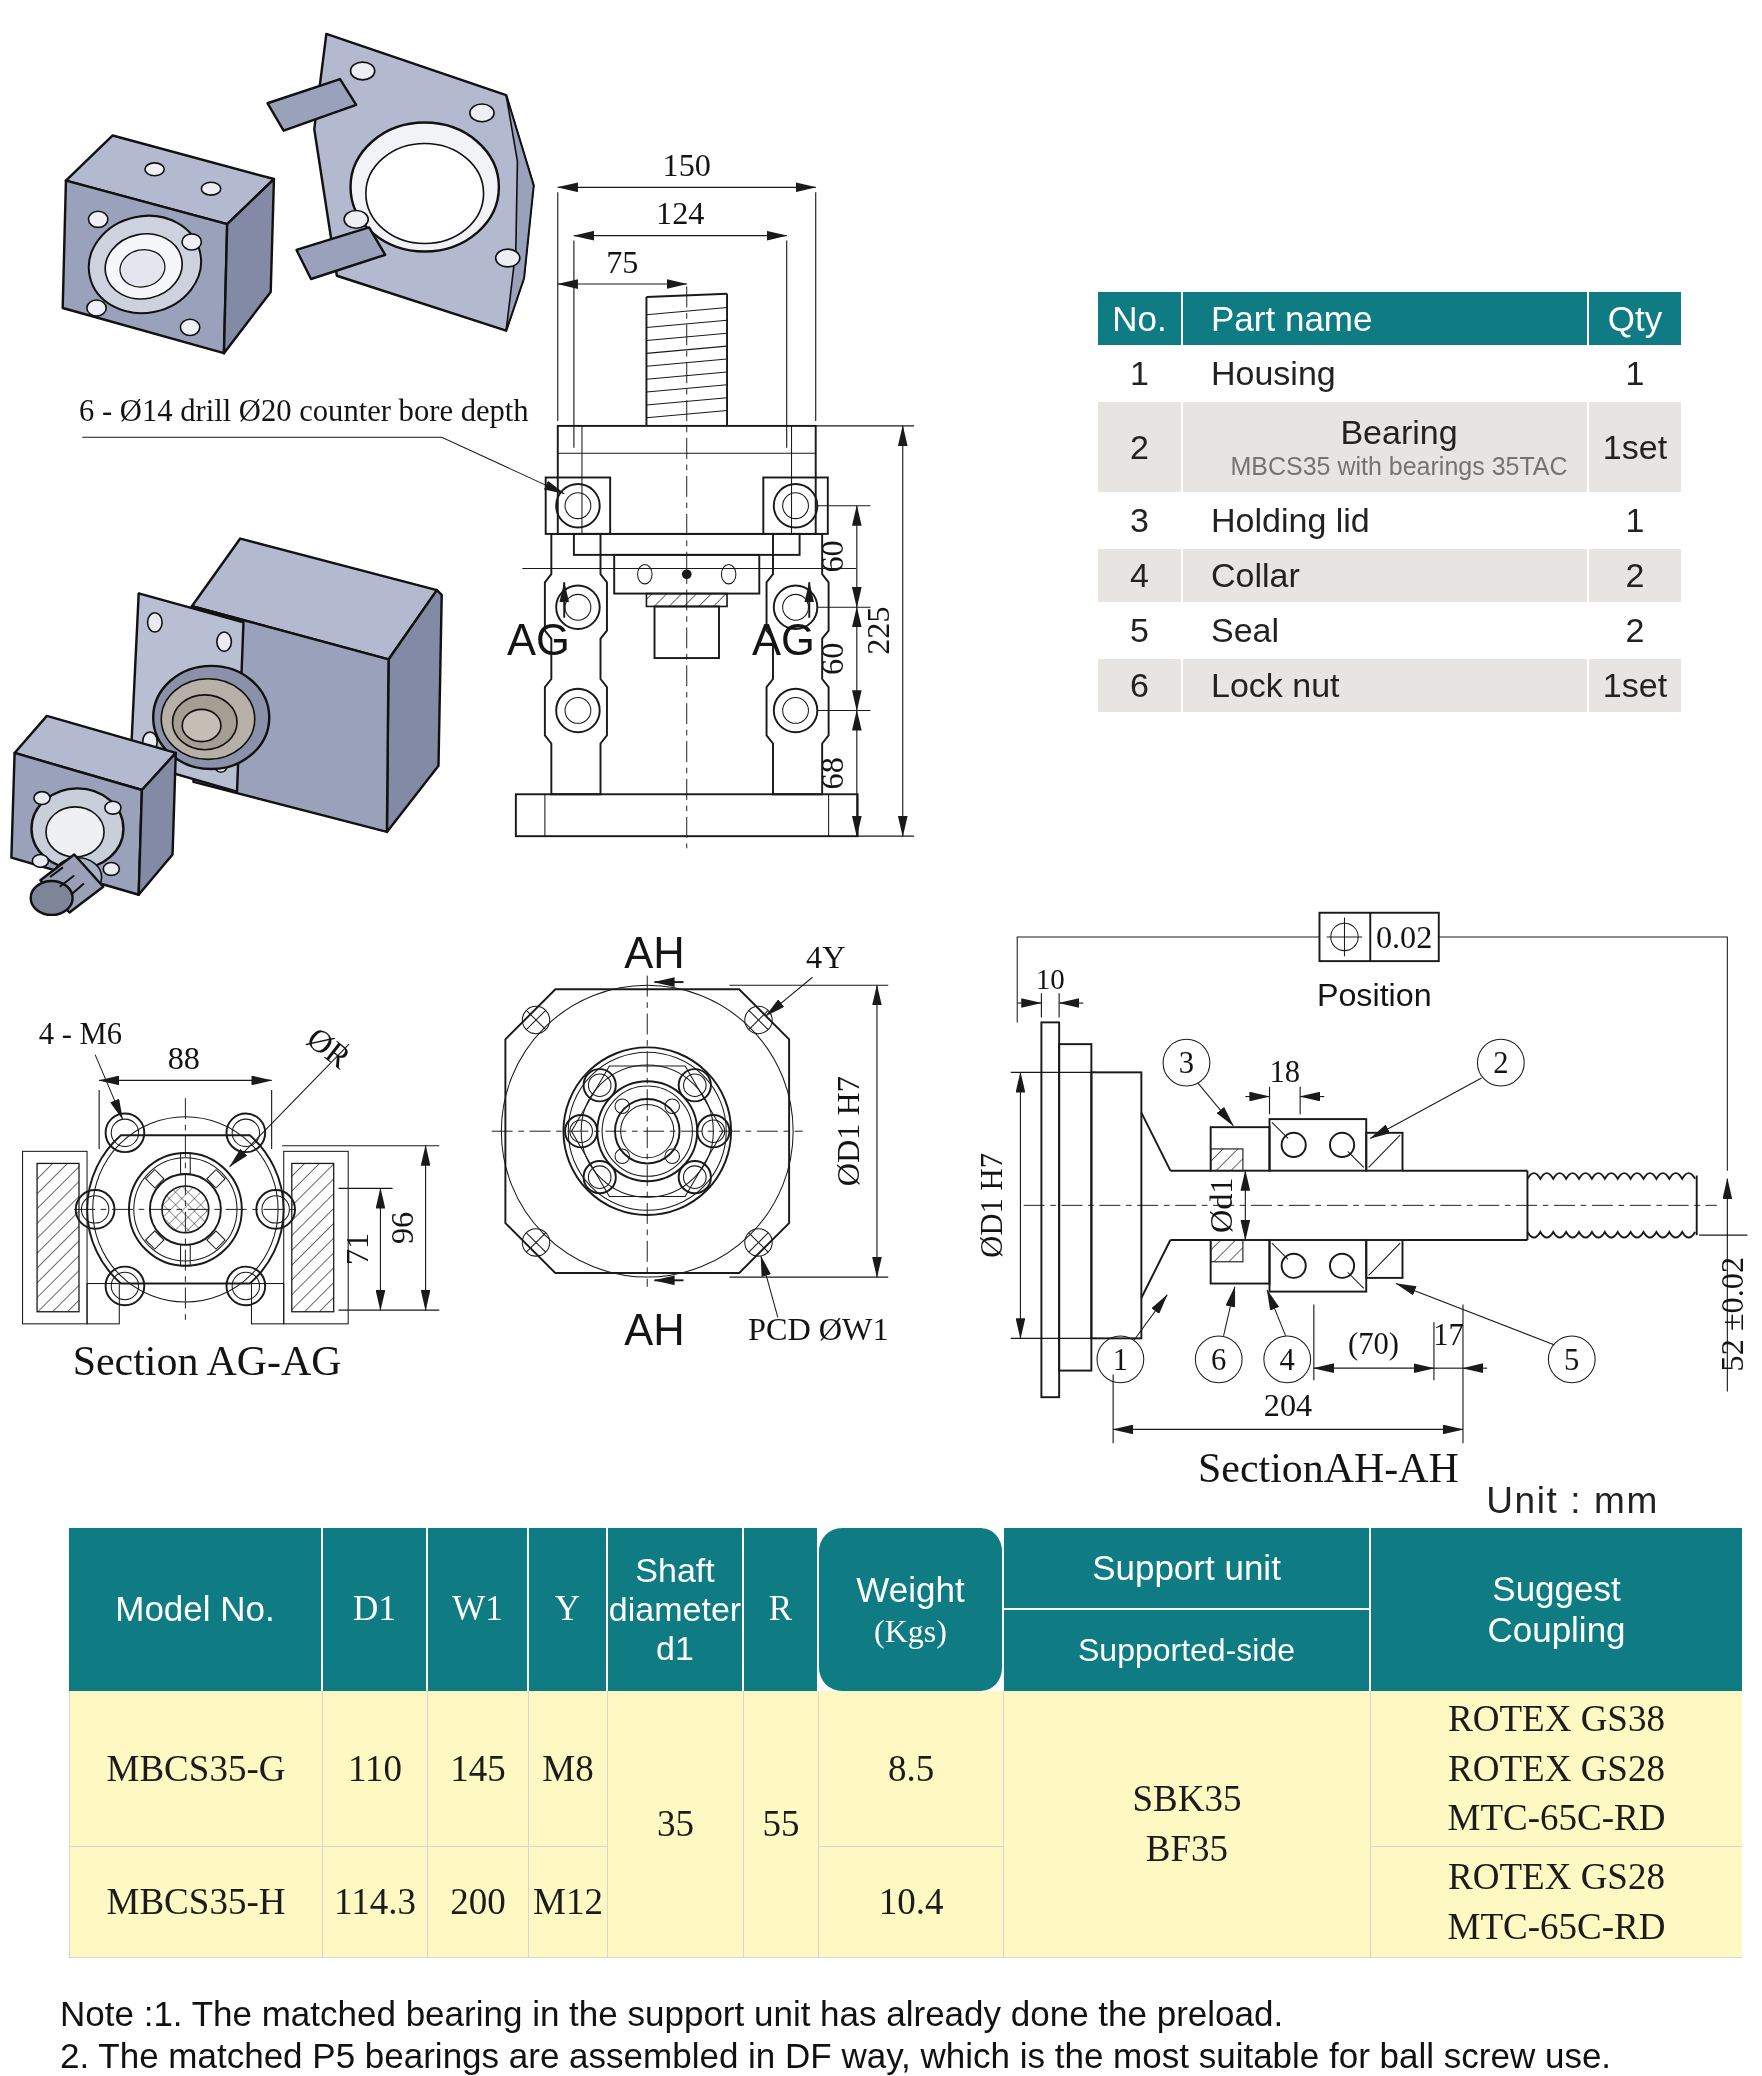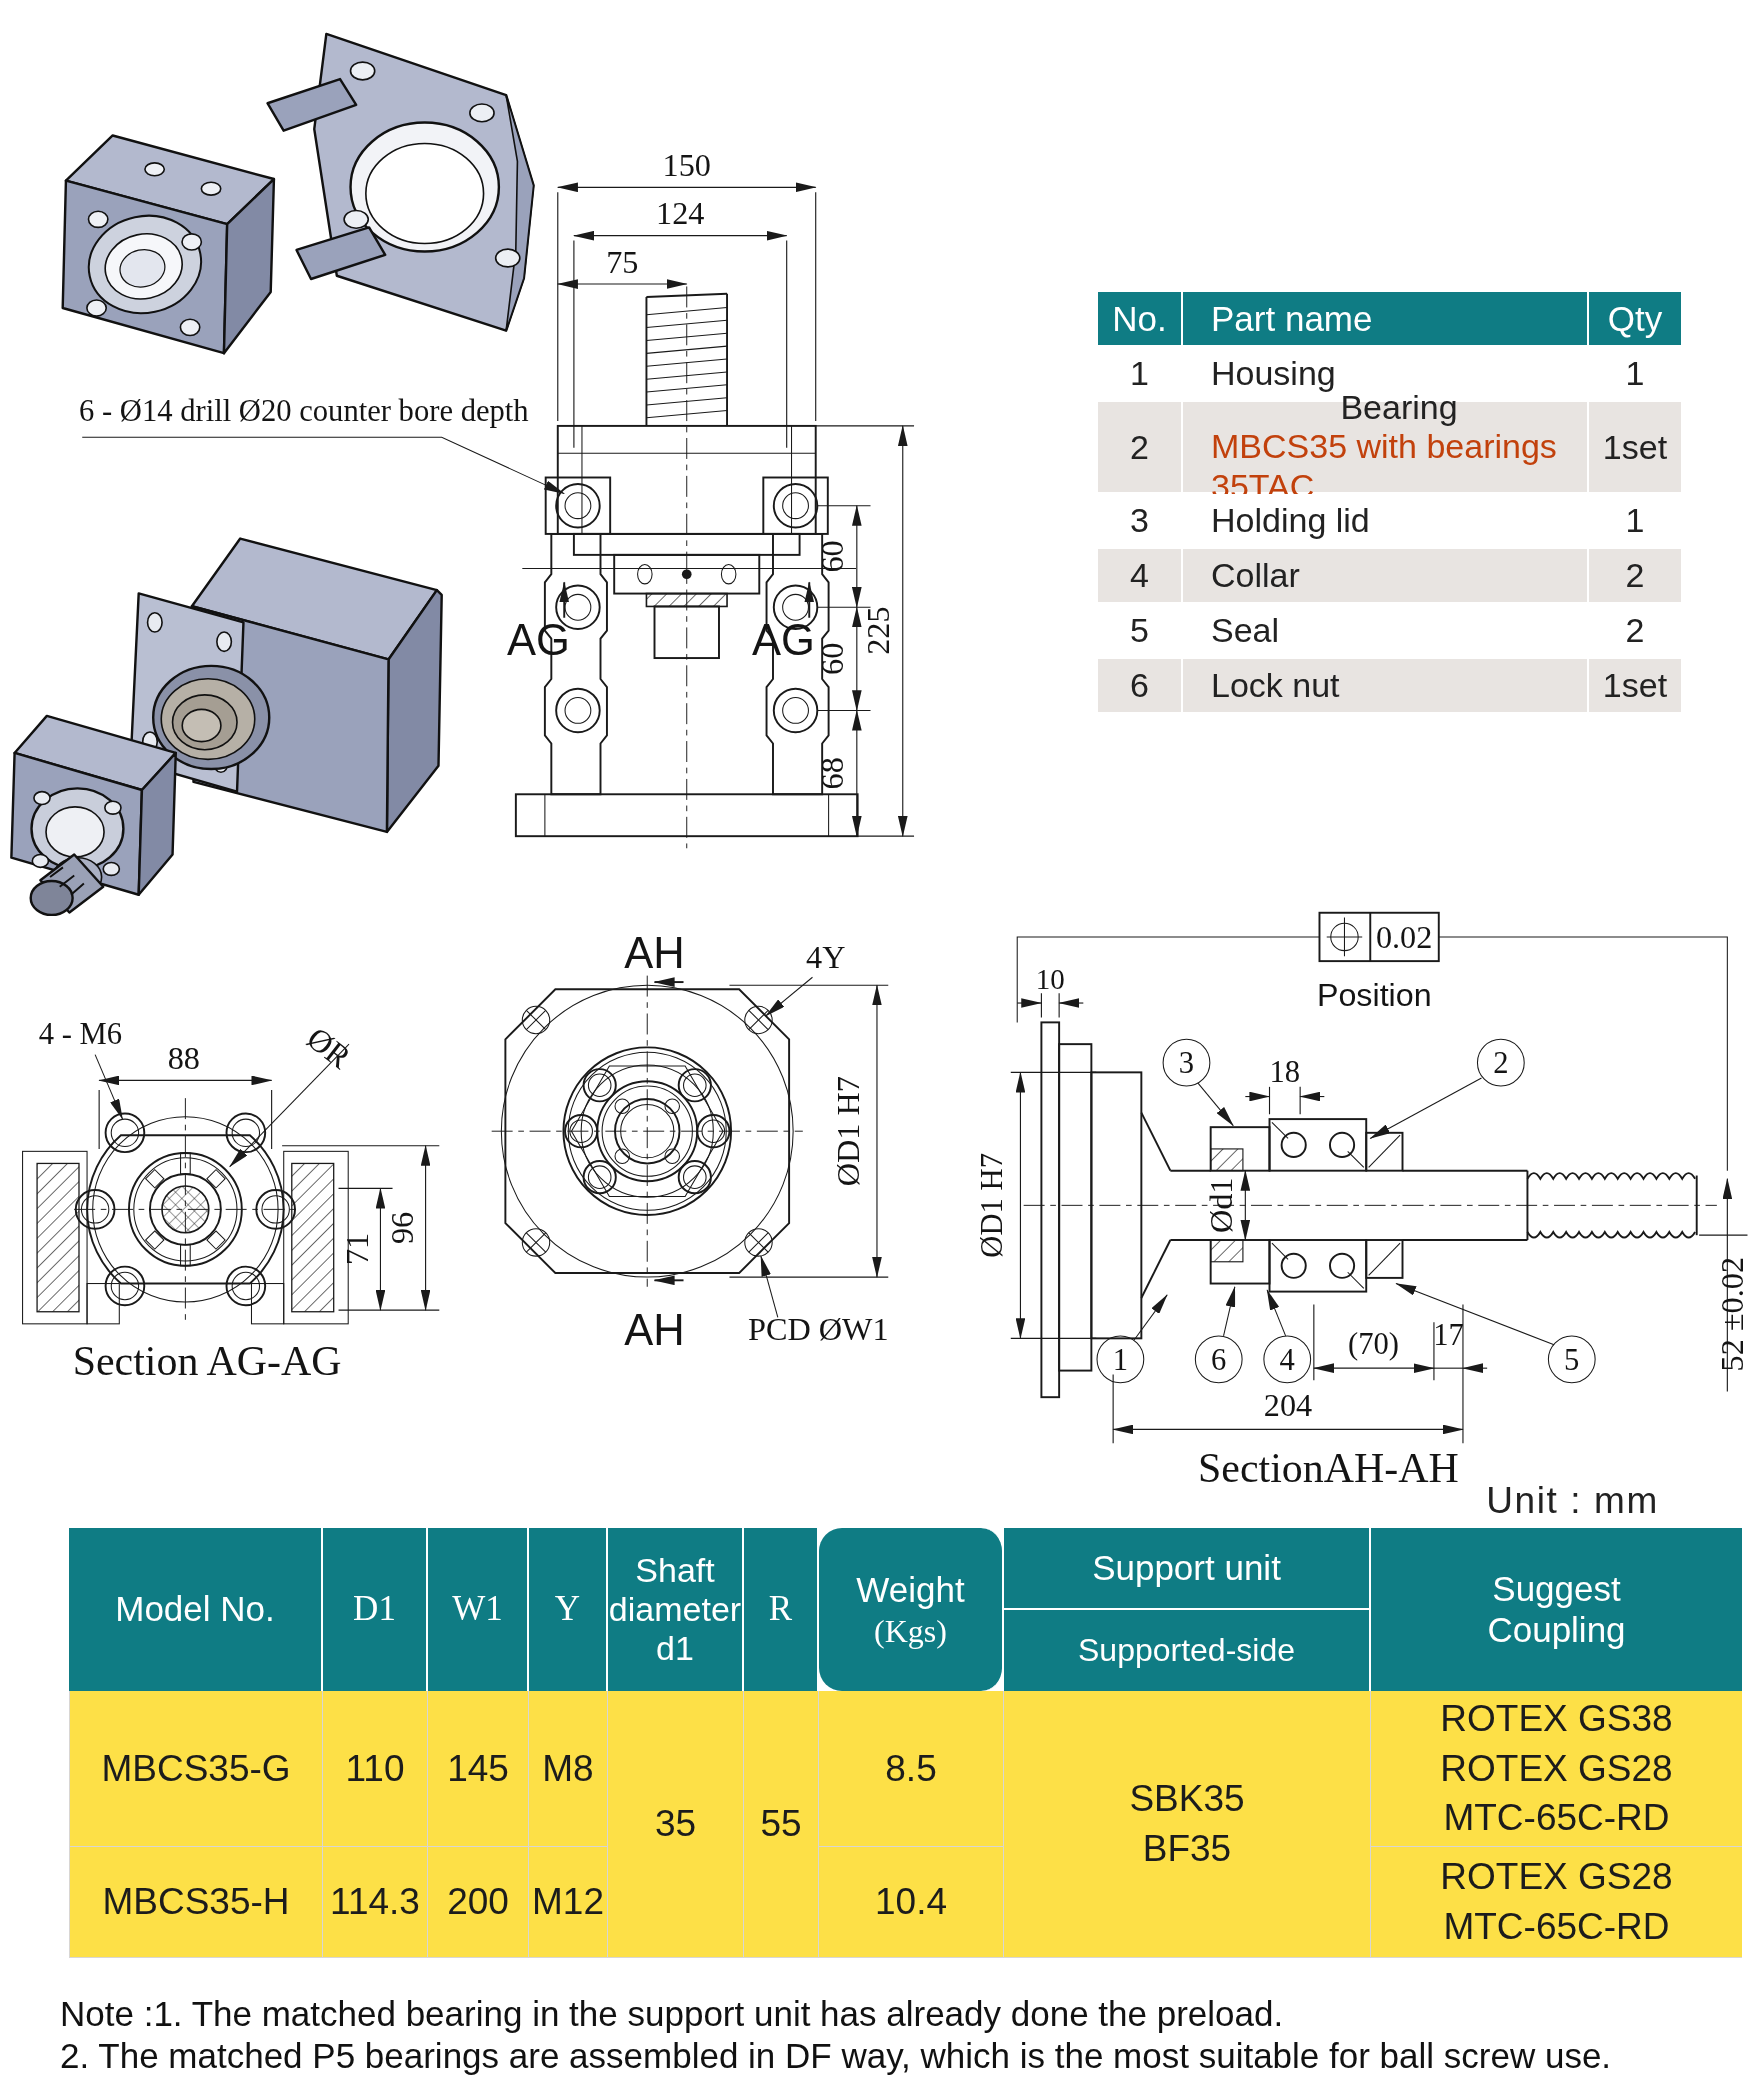--- a/index.html
+++ b/index.html
@@ -20,30 +20,30 @@
   .ptable{position:absolute;left:1098px;top:292px;width:585px;display:grid;
           grid-template-columns:85px 406px 94px;
           grid-template-rows:55px 55px 92px 55px 55px 55px 55px;}
   .ptable>div{border-right:2.4px solid #fff;border-bottom:2.4px solid #fff;display:flex;align-items:center;}
   .pth{background:#0f7c84;color:#fff;font-size:35px;}
   .pc{justify-content:center;}
   .pl{justify-content:flex-start;padding-left:28px;box-sizing:border-box;}
   .rw{background:#ffffff;font-size:34px;color:#222;}
   .rg{background:#e8e4e1;font-size:34px;color:#222;}
   .bearcell{flex-direction:column;align-items:flex-start;justify-content:center;line-height:1.15;}
-  .bearsub{font-size:34px;color:#c2410c;}
+  .bearsub{font-size:25px;color:#737373;}
   
   .stable{position:absolute;left:69px;top:1528px;width:1673px;display:grid;
           grid-template-columns:254px 105px 101px 79px 136px 75px 185px 367px 371px;
           grid-template-rows:82px 81px 156px 111px;}
   .sth{background:#0f7c84;color:#fff;font-size:35px;display:flex;align-items:center;justify-content:center;
        text-align:center;border-right:2.4px solid #fff;white-space:pre-line;line-height:1.15;}
   .sth.small{font-size:34px;}
-  .sbc{background:#fde047;display:flex;align-items:center;justify-content:center;text-align:center;
-       font-family:Liberation Sans, sans-serif;font-size:37px;color:#1c1c1c;
+  .sbc{background:#fef9c3;display:flex;align-items:center;justify-content:center;text-align:center;
+       font-family:Liberation Serif, serif;font-size:37px;color:#1c1c1c;
        border-right:1.6px solid #d8d6d4;border-bottom:1.6px solid #d8d6d4;white-space:pre-line;line-height:1.35;}
   .noright{border-right:none;}
   .kgs{font-family:"Liberation Serif",serif;font-size:32px;}
   
   .notes{position:absolute;left:60px;top:1993px;font-size:35px;color:#111;line-height:1.2;}
   .notes .n2{}
   .unit{position:absolute;left:1403px;top:1480px;width:339px;text-align:center;font-size:37px;
         letter-spacing:1.6px;color:#222;}
 </style>
 </head>

